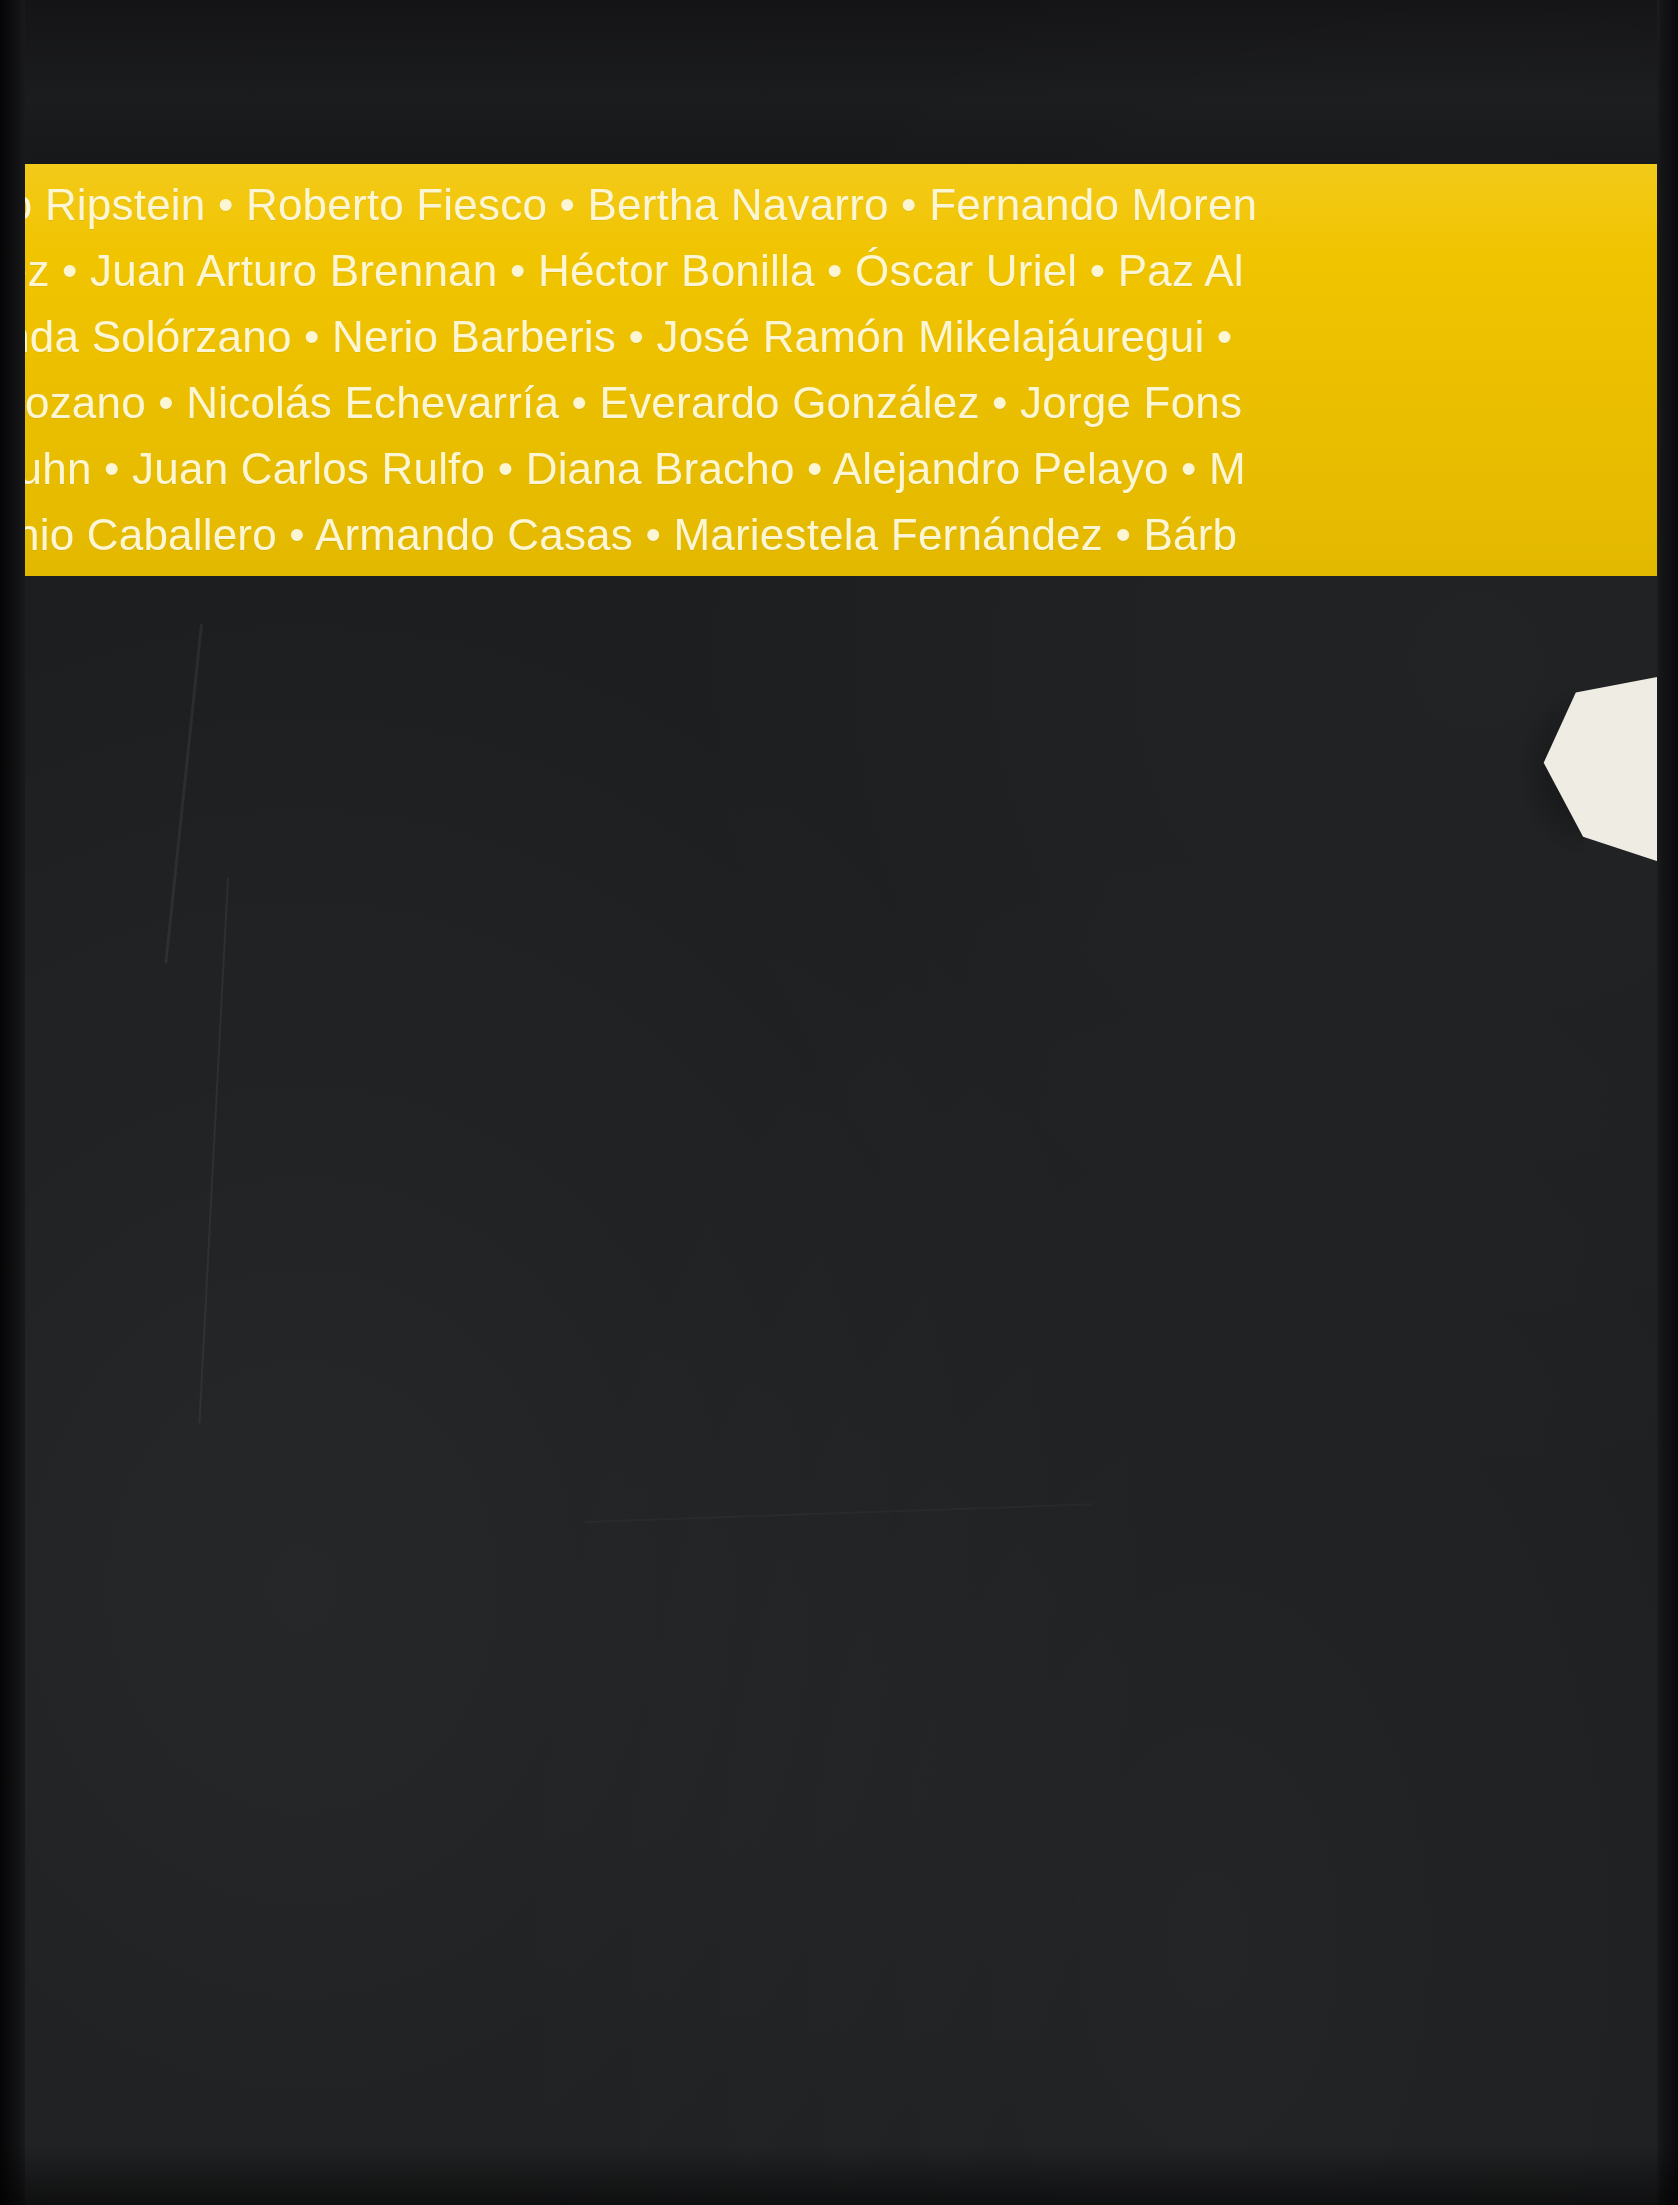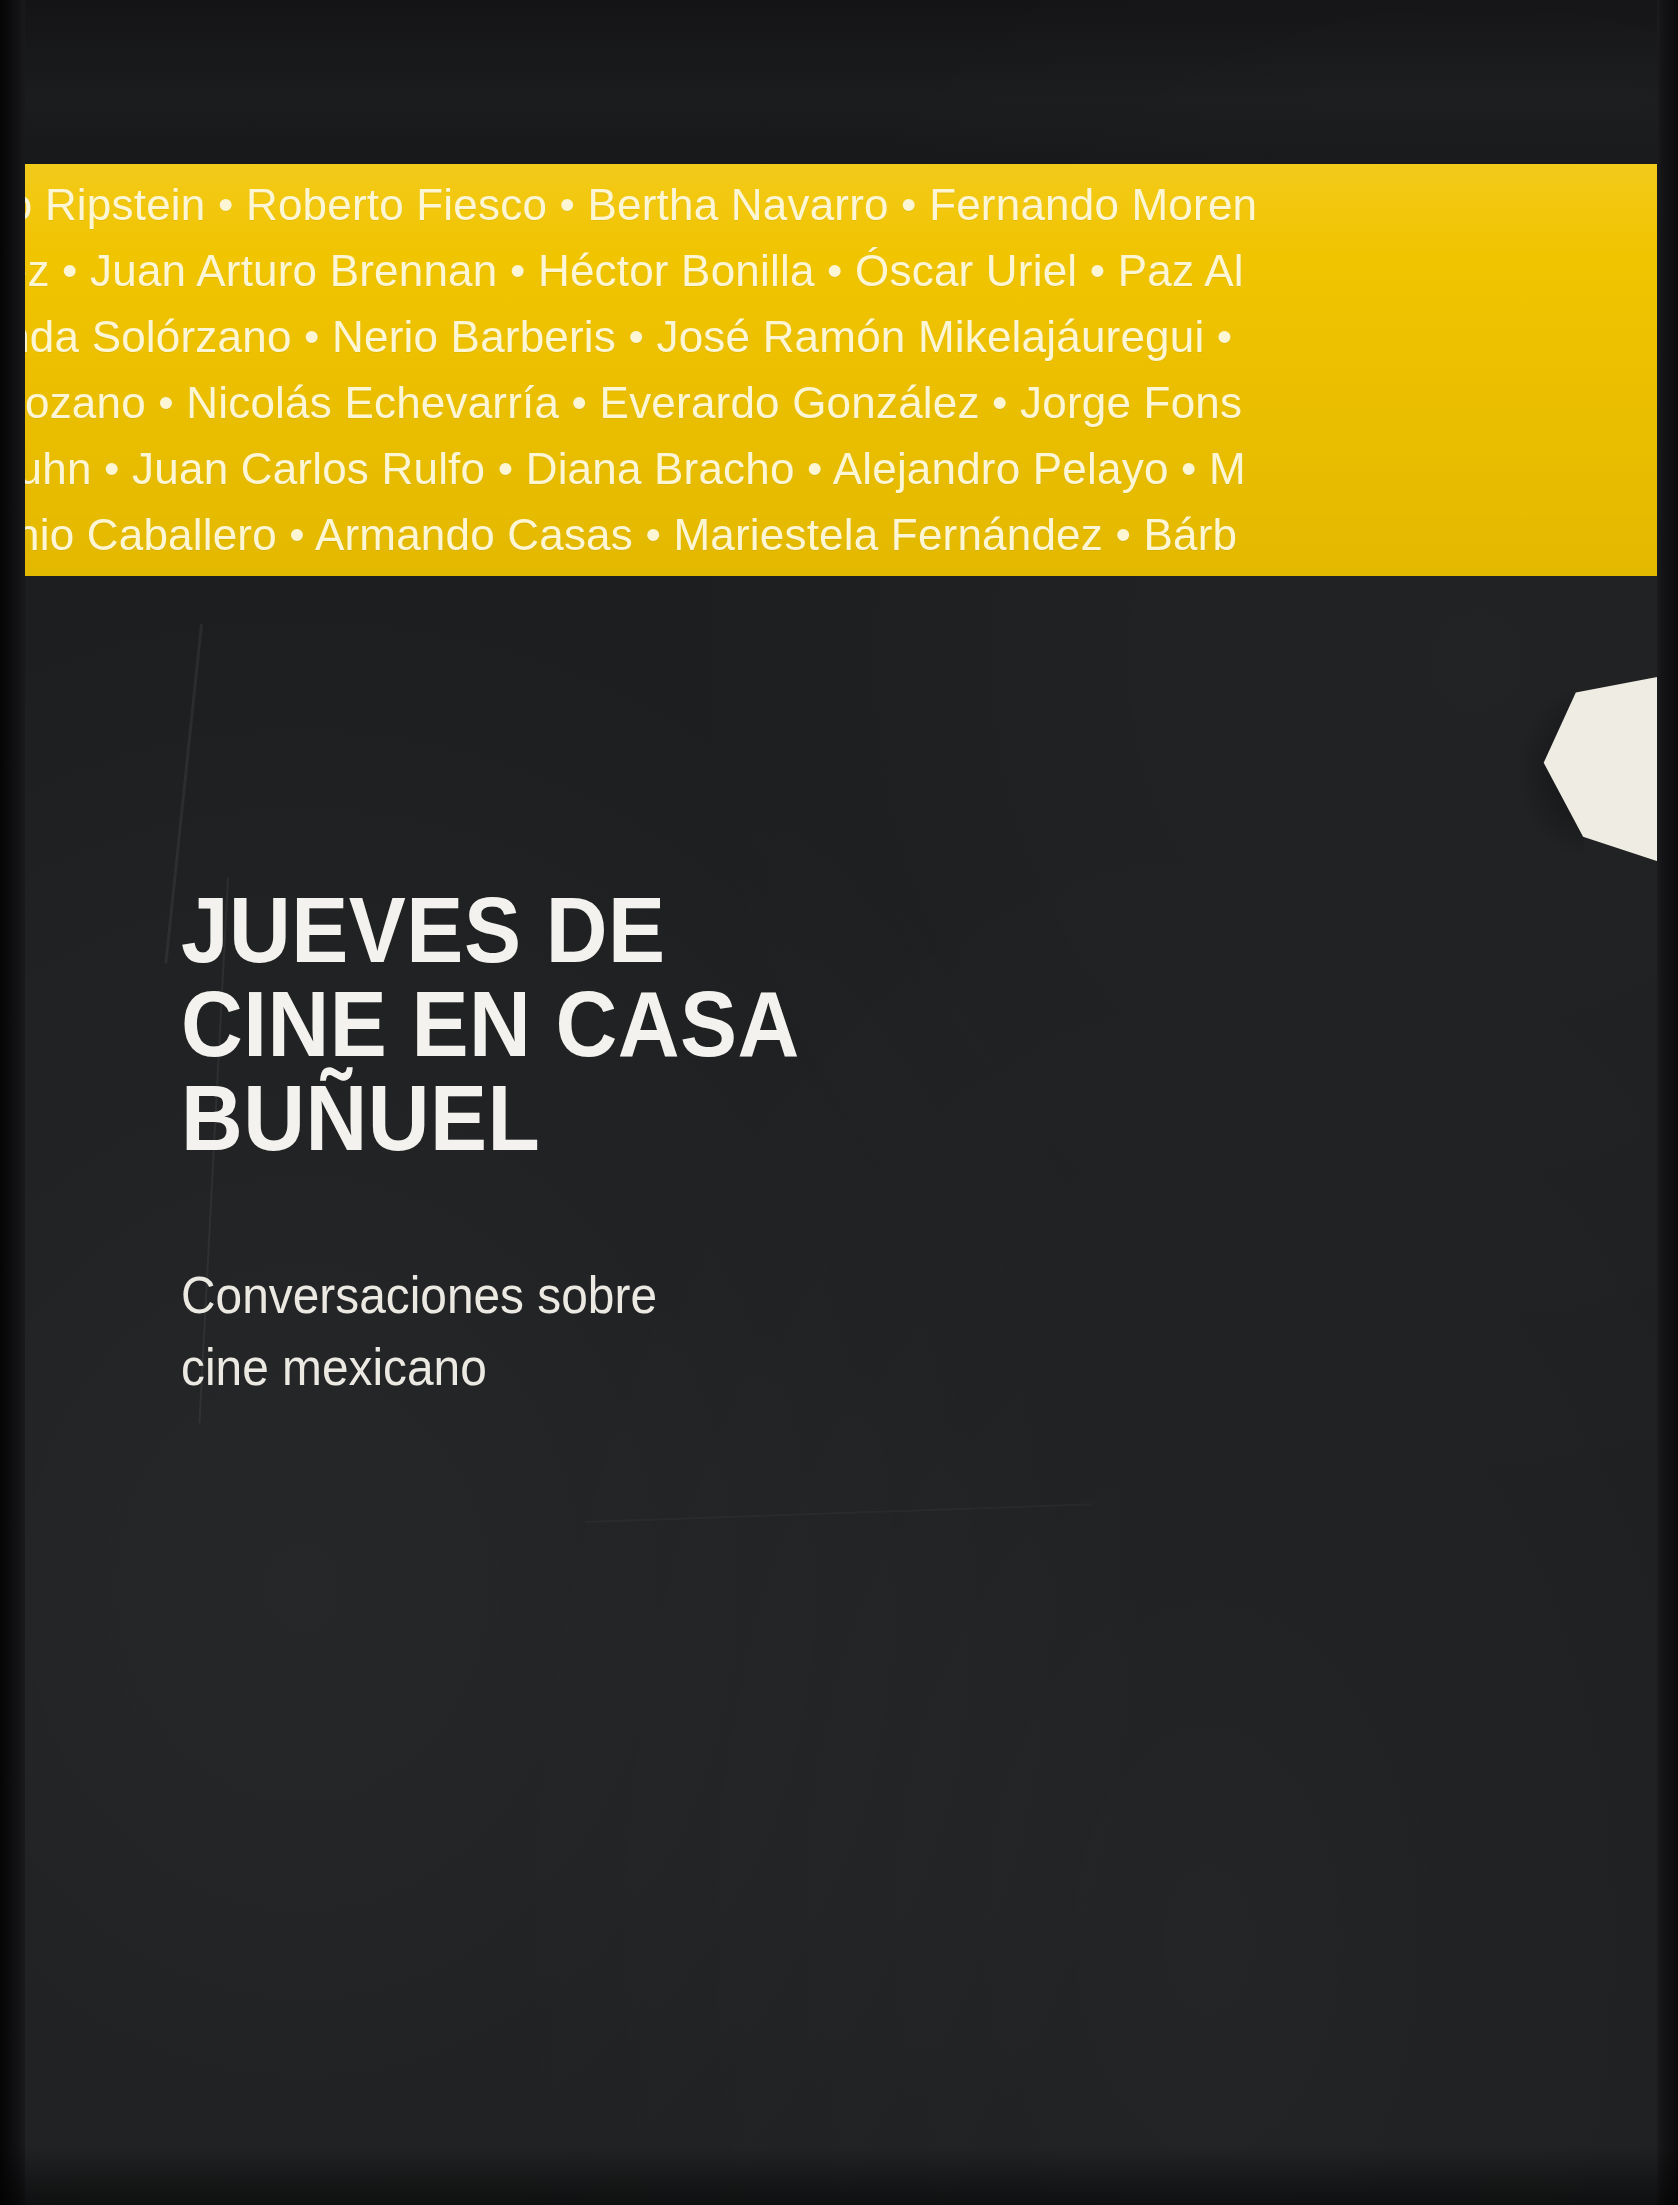--- a/index.html
+++ b/index.html
@@ -185,30 +185,19 @@
       <div class="names-line">rnanda Solórzano • Nerio Barberis • José Ramón Mikelajáuregui • </div>
       <div class="names-line">sa Lozano • Nicolás Echevarría • Everardo González • Jorge Fons</div>
       <div class="names-line">ni Kuhn • Juan Carlos Rulfo • Diana Bracho • Alejandro Pelayo • M</div>
       <div class="names-line">ugenio Caballero • Armando Casas • Mariestela Fernández • Bárb</div>
     </div>
   </div>
 
   <div class="notch-shadow"></div>
   <div class="notch"></div>
 
-  <div class="title-block">
-    <h1 class="title">
-      <span class="title-line">JUEVES DE</span><br>
-      <span class="title-line">CINE EN CASA</span><br>
-      <span class="title-line">BUÑUEL</span>
-    </h1>
-    <p class="subtitle">
-      <span class="subtitle-line">Conversaciones sobre</span>
-      <span class="subtitle-line">cine mexicano</span>
-    </p>
-  </div>
 
   <div class="left-edge"></div>
   <div class="right-edge"></div>
   <div class="bottom-edge"></div>
 
 </div>
 
 
 </body></html>

